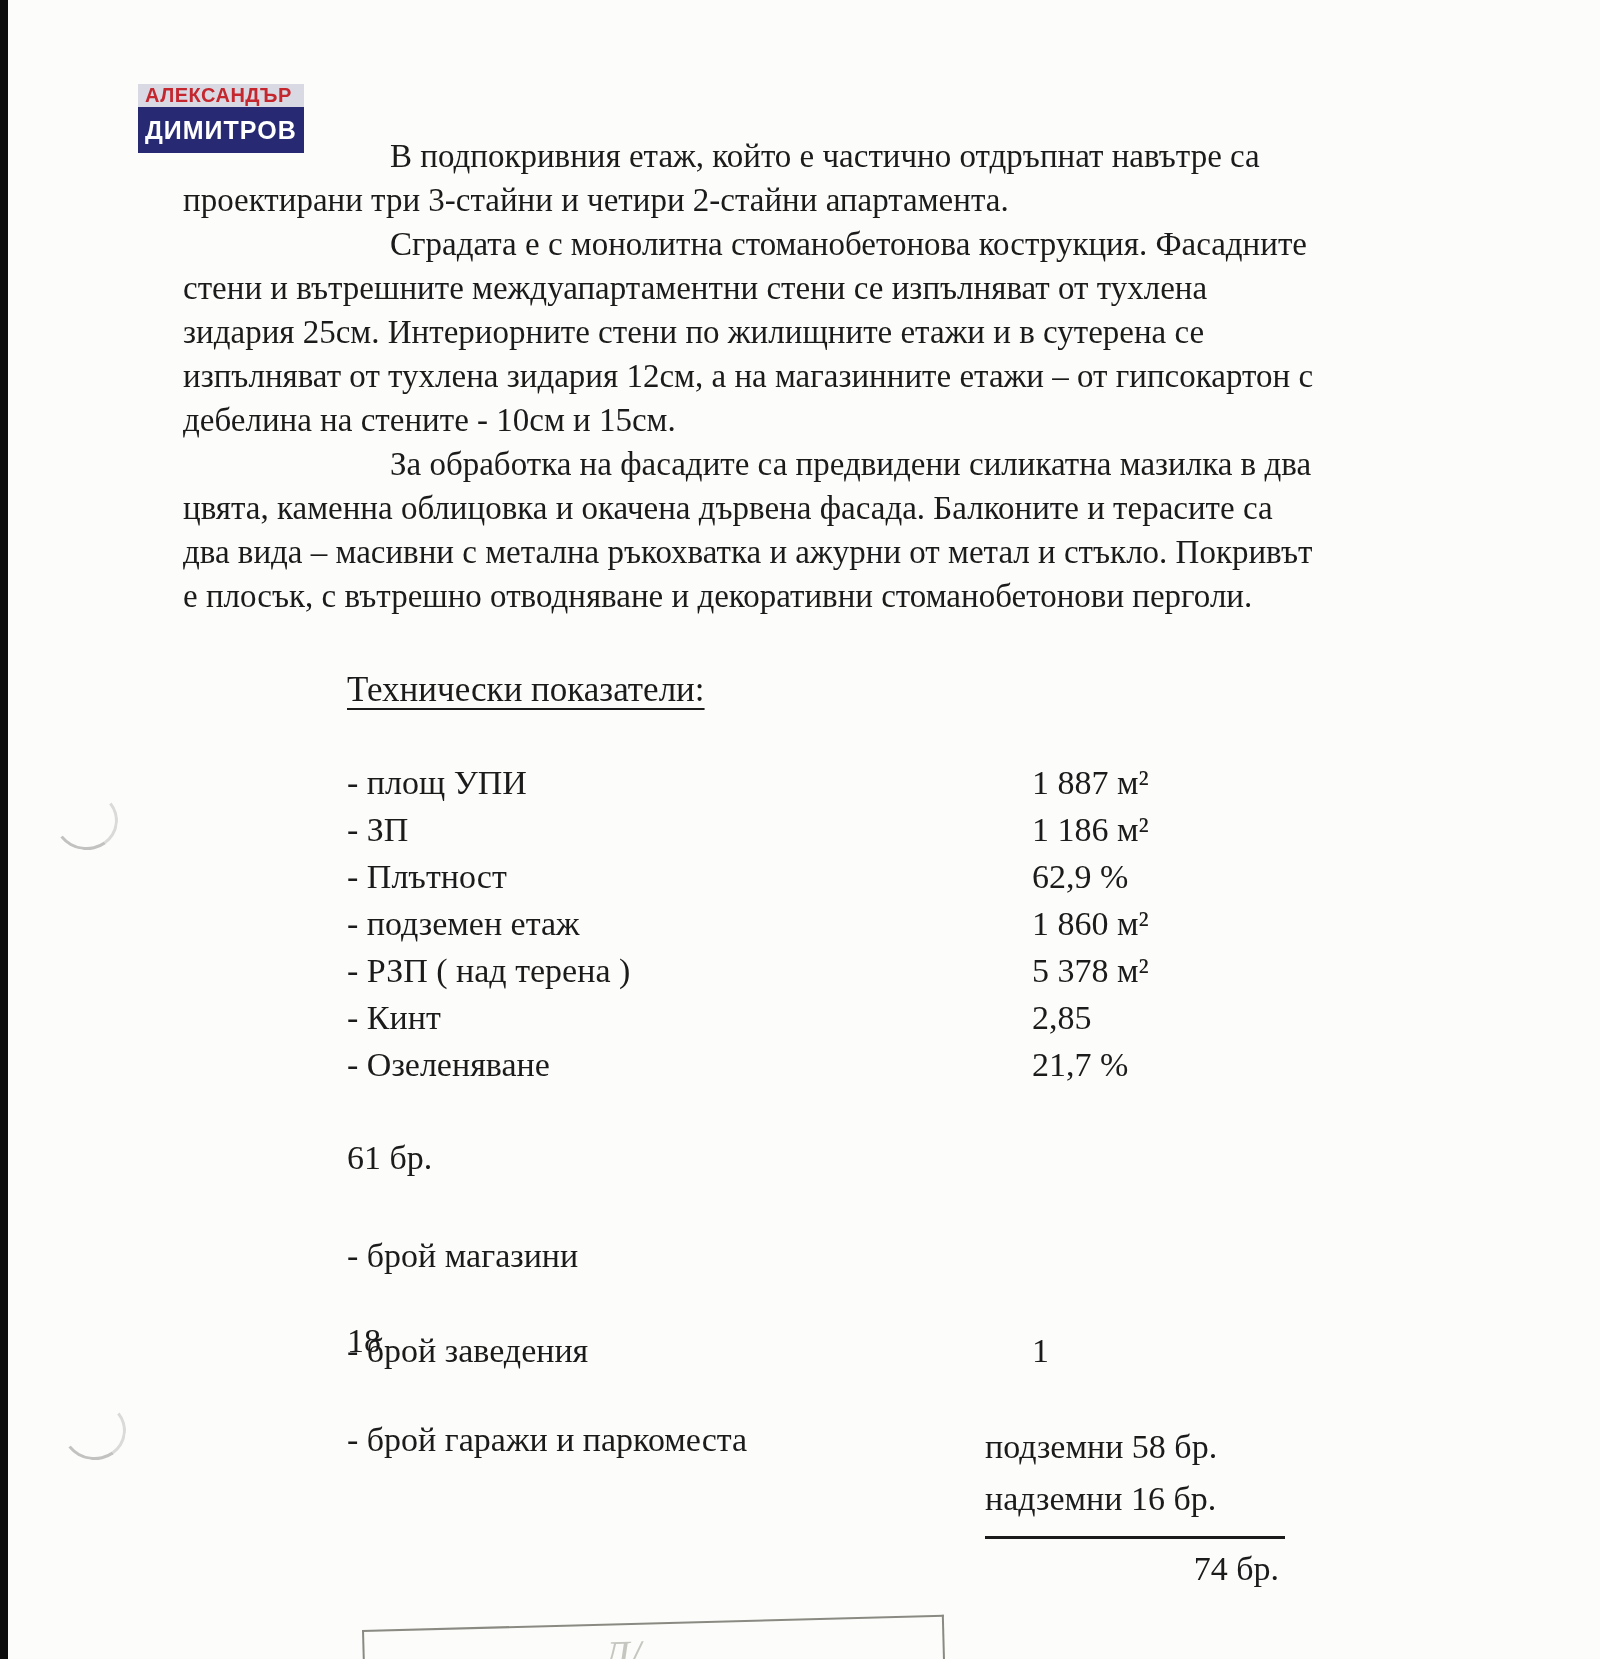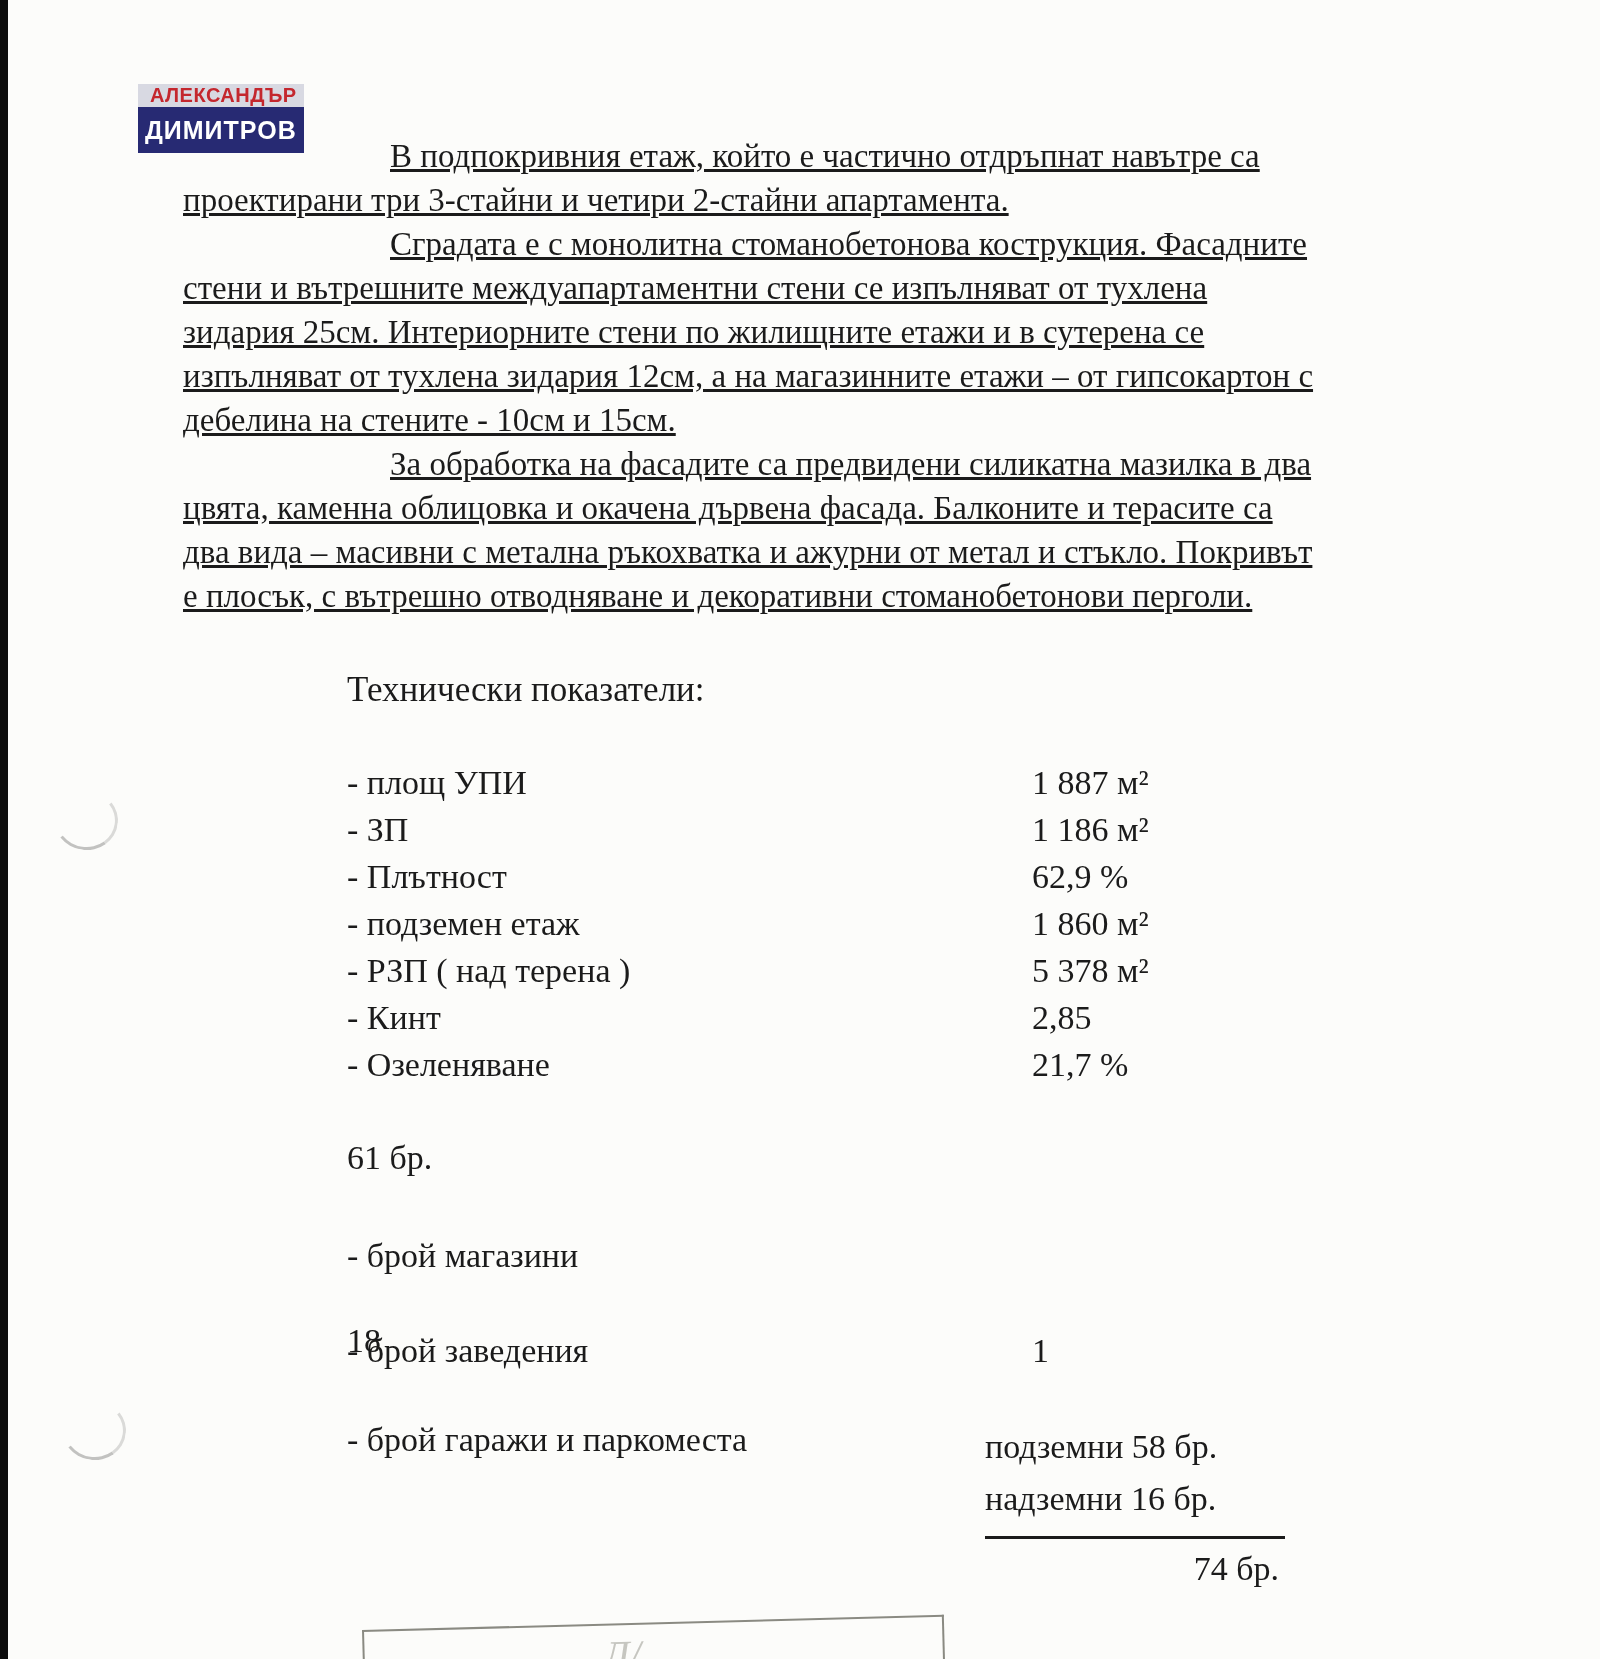--- a/index.html
+++ b/index.html
@@ -3,25 +3,25 @@
 <meta charset="utf-8">
 <style>
   html,body{margin:0;padding:0;background:#ffffff;}
   .page{
     position:relative;width:1600px;height:1659px;overflow:hidden;
     background:#fcfcfa;color:#1b1b1b;
     font-family:"Liberation Serif", serif;
   }
   .left-bar{position:absolute;left:0;top:0;width:8px;height:1659px;background:#0d0d0d;}
   .logo{position:absolute;left:138px;top:84px;font-family:"Liberation Sans", sans-serif;font-weight:bold;display:inline-block;}
-  .logo-top{background:var(--logo-top-bg,#d8d9e2);color:var(--logo-top-text,#c4272e);font-size:20px;line-height:21px;padding:1px 7px;letter-spacing:0.5px;text-align:right;}
+  .logo-top{background:var(--logo-top-bg,#d8d9e2);color:var(--logo-top-text,#c4272e);font-size:20px;line-height:21px;padding:1px 7px;letter-spacing:0.5px;text-align:left;}
   .logo-bottom{background:var(--logo-bottom-bg,#272a73);color:var(--logo-bottom-text,#ffffff);font-size:25px;line-height:26px;padding:10px 7px;letter-spacing:1px;text-align:center;}
   .body-text{position:absolute;left:183px;top:134px;width:1256px;}
-  .para{margin:0;font-size:33px;line-height:44px;white-space:pre-line;text-indent:207px;text-decoration:underline;}
-  .heading{position:absolute;left:347px;top:670px;margin:0;font-size:35px;font-weight:normal;text-underline-offset:7px;text-decoration-thickness:2px;}
+  .para{margin:0;font-size:33px;line-height:44px;white-space:pre-line;text-indent:207px;}
+  .heading{position:absolute;left:347px;top:670px;margin:0;font-size:35px;font-weight:normal;text-decoration:underline;text-underline-offset:7px;text-decoration-thickness:2px;}
   .specs{position:absolute;left:347px;top:764px;width:1060px;}
   .spec-row{display:flex;height:47px;align-items:baseline;font-size:34px;gap:47px;}
   .spec-row:nth-child(8){margin-top:46px;}
   .spec-row:nth-child(9){margin-top:51px;flex-direction:column;}
   .spec-row:nth-child(10){margin-top:48px;}
   .spec-label{width:638px;flex:none;}
   .spec-value{flex:none;}
   .parking{position:absolute;left:347px;top:1421px;display:flex;font-size:34px;}
   .parking-label{width:638px;flex:none;}
   .parking-values{width:300px;flex:none;}

